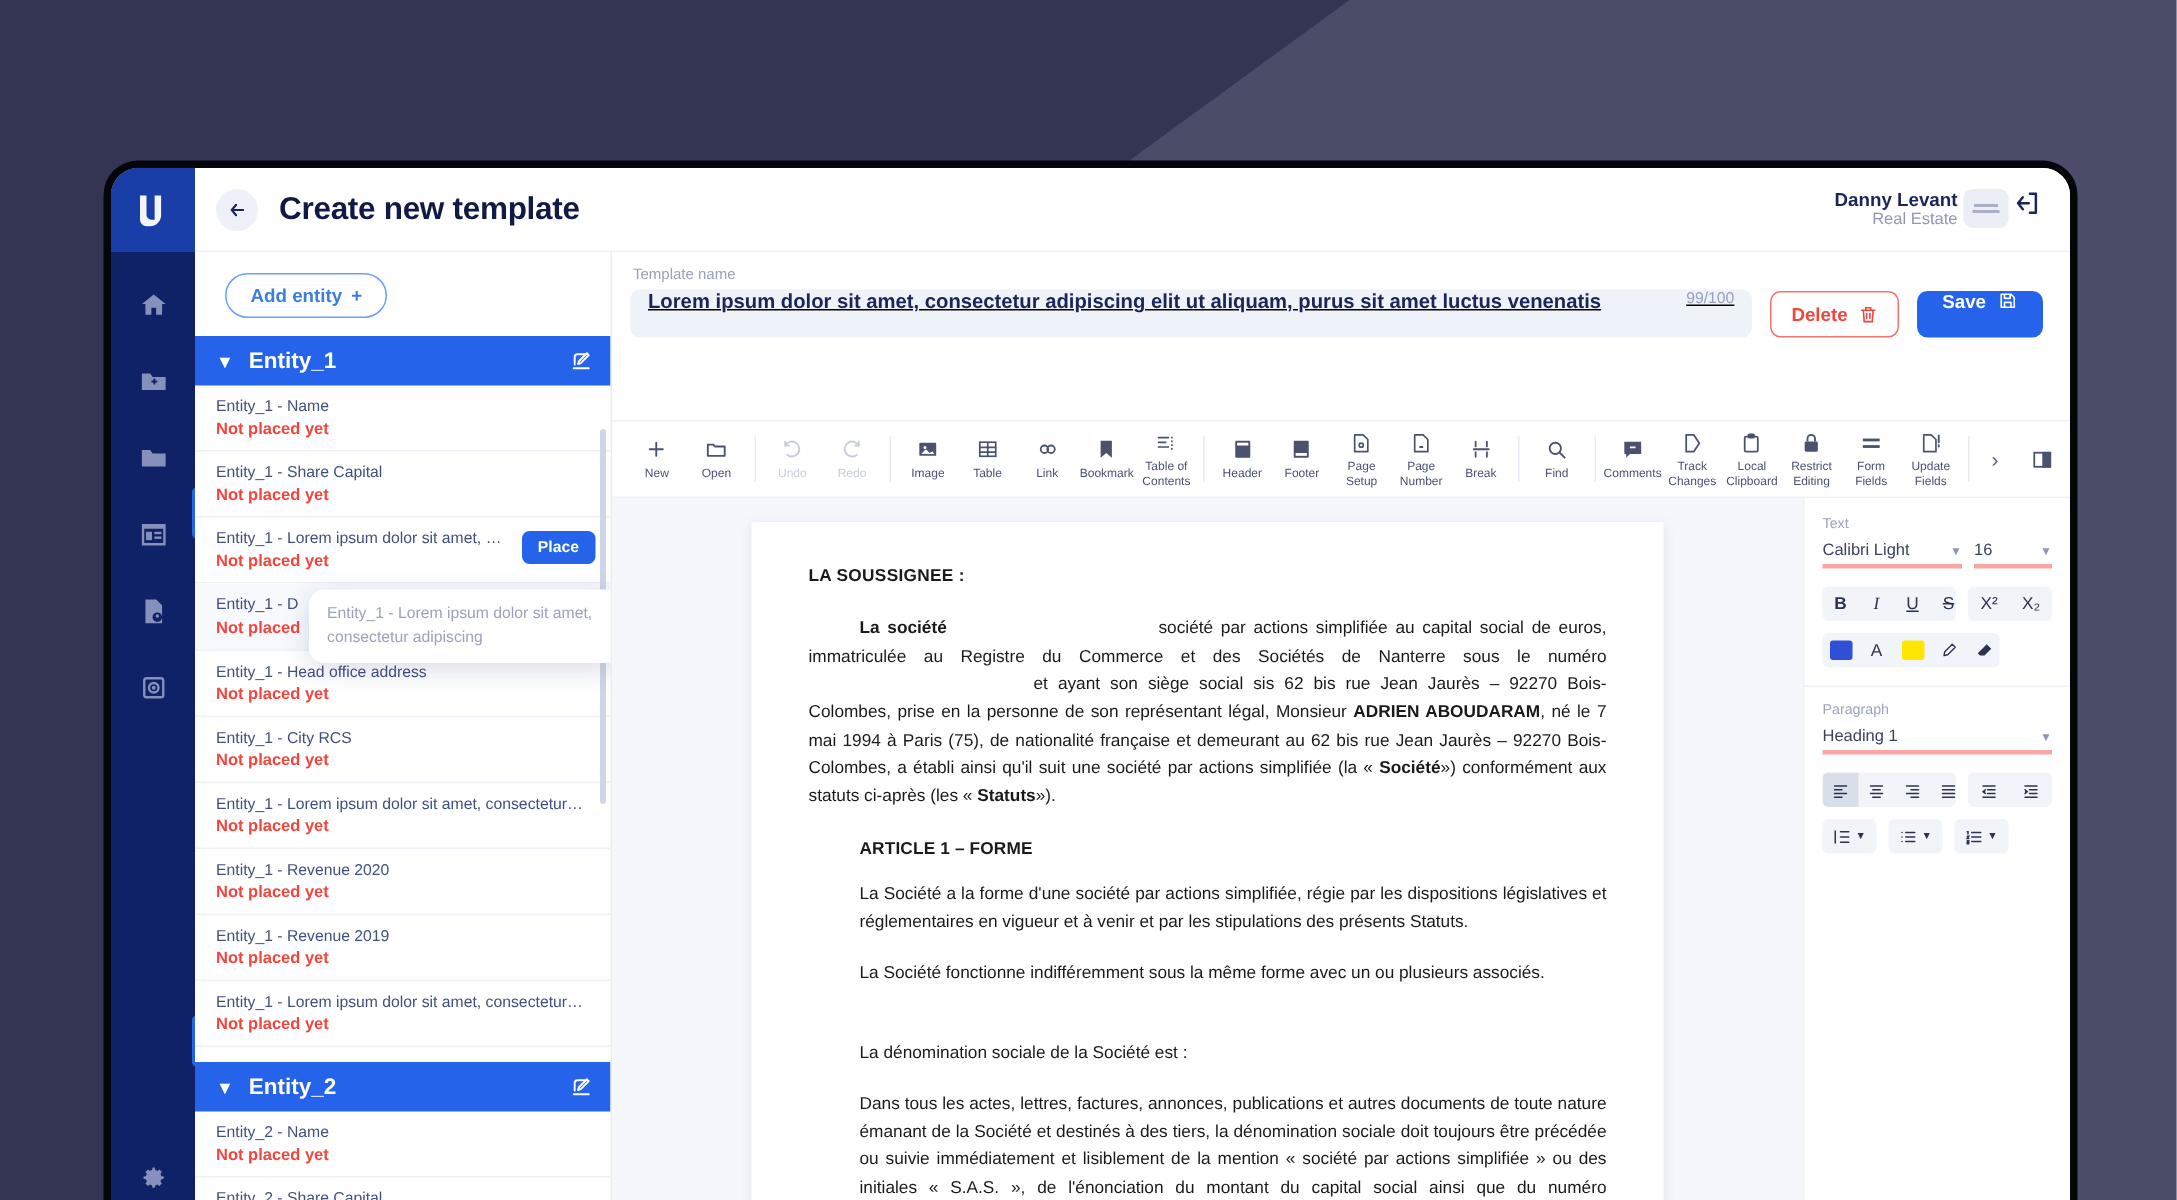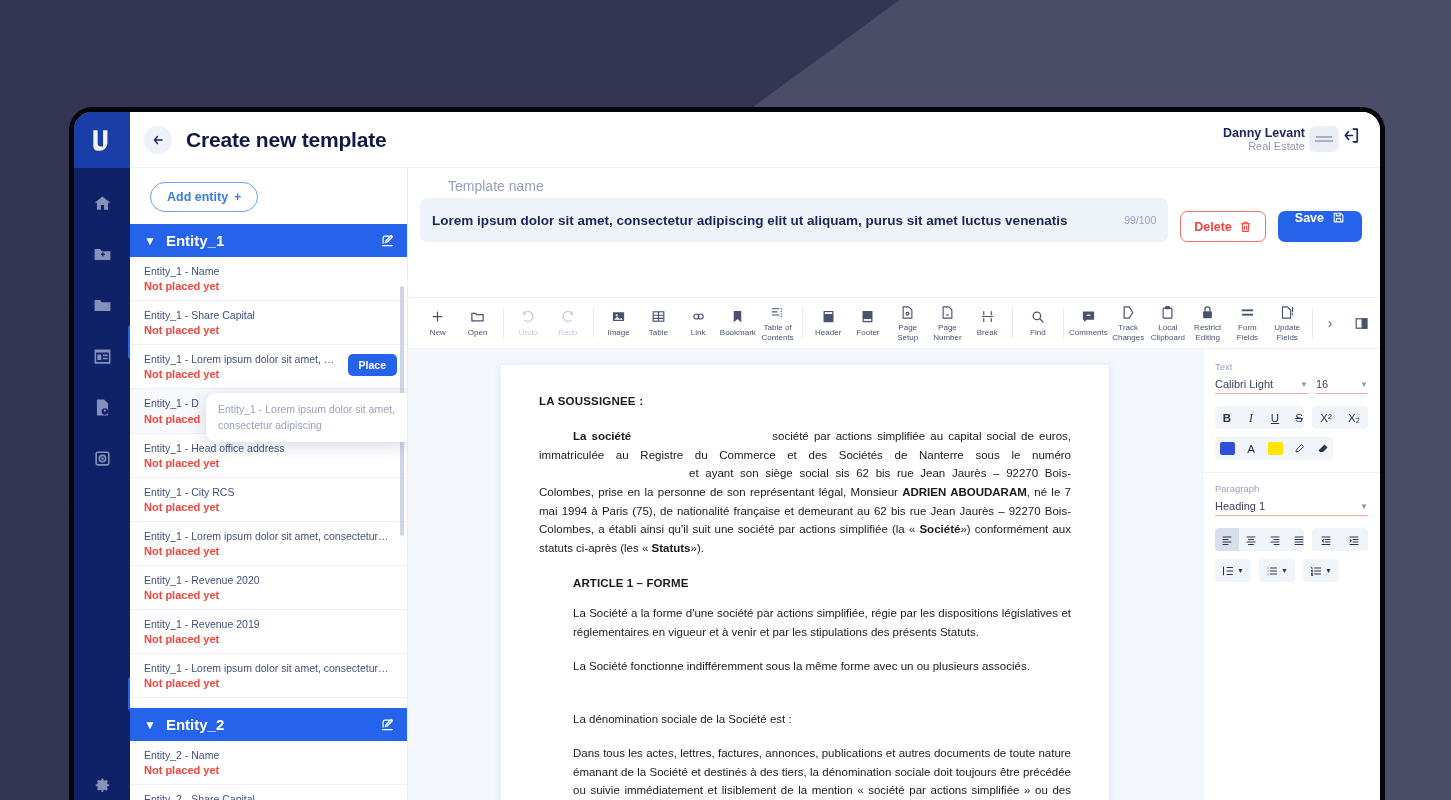--- a/index.html
+++ b/index.html
@@ -169,25 +169,25 @@
     position:absolute; right: 3px; top: 62px;
     width: 4px; height: 250px; border-radius:2px;
     background:#cfd6e6;
     cursor:pointer;
   }
 
   
   .editor { flex:1; display:flex; flex-direction:column; min-width:0; background:#fff; }
   .tmpl-name-bar { padding: 10px 18px 8px 12px; display:flex; align-items:flex-end; gap:12px; }
   .tmpl-field { flex:1; min-width:0; }
-  .tmpl-label { font-size: 14px; color:#97a0bd; margin-bottom: 4px; padding-left:2px;margin-left:26px; }
+  .tmpl-label { font-size: 10px; color:#97a0bd; margin-bottom: 4px; padding-left:2px; }
   .tmpl-input {
     background:#eef2f9; border-radius: 7px;
-    height: 44px; display:flex; align-items:center;
-    padding: 0 12px; position:relative;
+    height: 32px; display:flex; 
+    padding: 0 12px; position:relative;text-decoration:underline;
   }
   .tmpl-input .val {
     font-size: 13.5px; color:#1b2559; font-weight:600;
     white-space:nowrap; overflow:hidden; text-overflow:ellipsis;
     flex:1; min-width:0;
   }
   .tmpl-count { font-size: 10.5px; color:#98a1bd; margin-left: 10px; white-space:nowrap; }
   .btn-delete {
     border:1.5px solid #f4736c; color:#f2453d; background:#fff;
     border-radius: 7px; height: 31px; padding: 0 13px;
@@ -242,21 +242,21 @@
 
   
   .fmt {
     width: 178px; flex: 0 0 178px;
     background:#fff; border-left:1px solid #eef1f7;
     padding: 12px 12px 0 12px;
   }
   .fmt-title { font-size: 9.5px; color:#9aa2bd; margin-bottom: 6px; }
   .fmt-row { display:flex; gap: 8px; margin-bottom: 12px; }
   .fmt-select {
-    flex:1; border-bottom:1px solid #fca5a5; padding-bottom:3px;
+    flex:1; border-bottom:3px solid #fca5a5; padding-bottom:3px;
     display:flex; align-items:center; font-size: 11px; color:#3a4260; cursor:pointer;
     min-width:0;
   }
   .fmt-select .sv { overflow:hidden; text-overflow:ellipsis; white-space:nowrap; }
   .fmt-select .ca { margin-left:auto; color:#8d96b2; font-size:8px; padding-left:6px;}
   .fmt-select.sz { flex: 0 0 52px; }
   .fmt-grp { display:flex; background:#f1f4f9; border-radius:4px; overflow:hidden; }
   .fmt-btn {
     flex:1; height: 23px; display:flex; align-items:center; justify-content:center;
     font-size: 11.5px; color:#2b3350; cursor:pointer; min-width: 24px;

